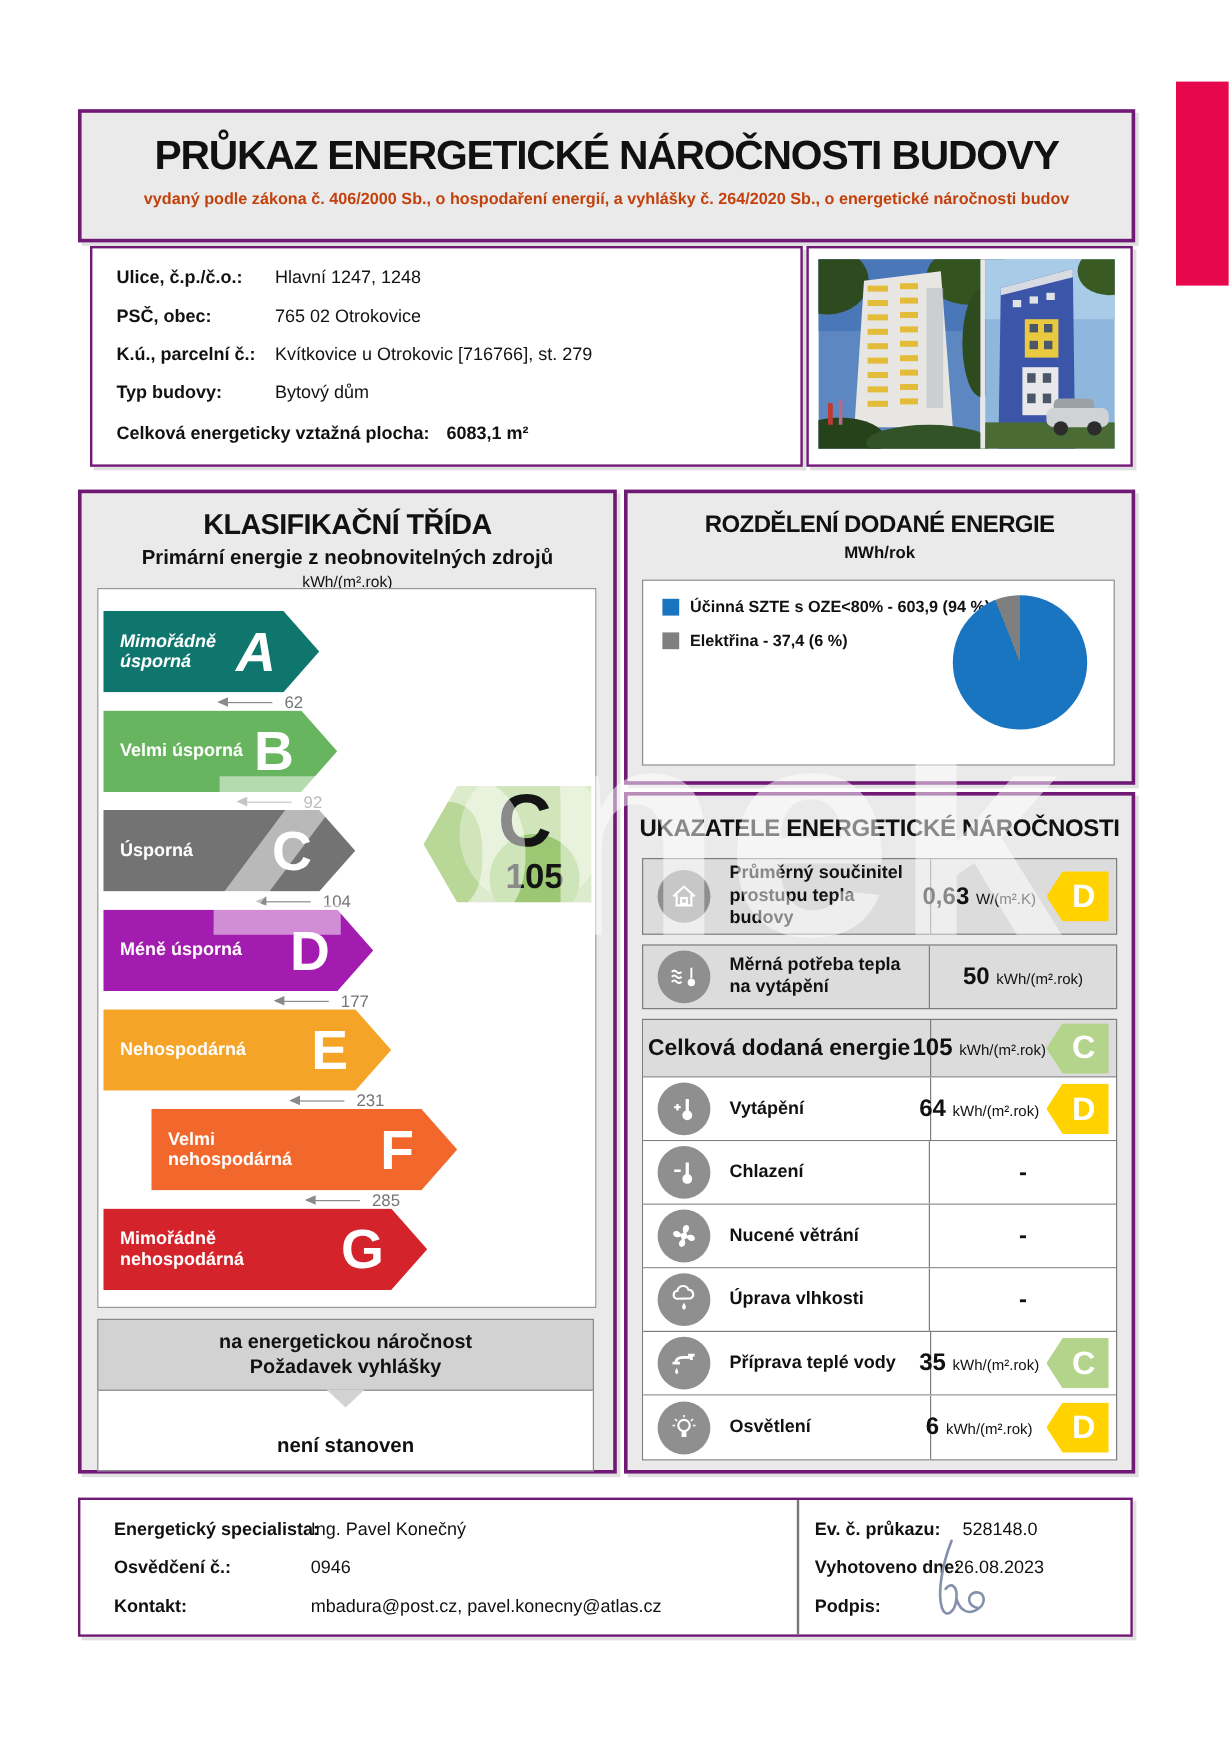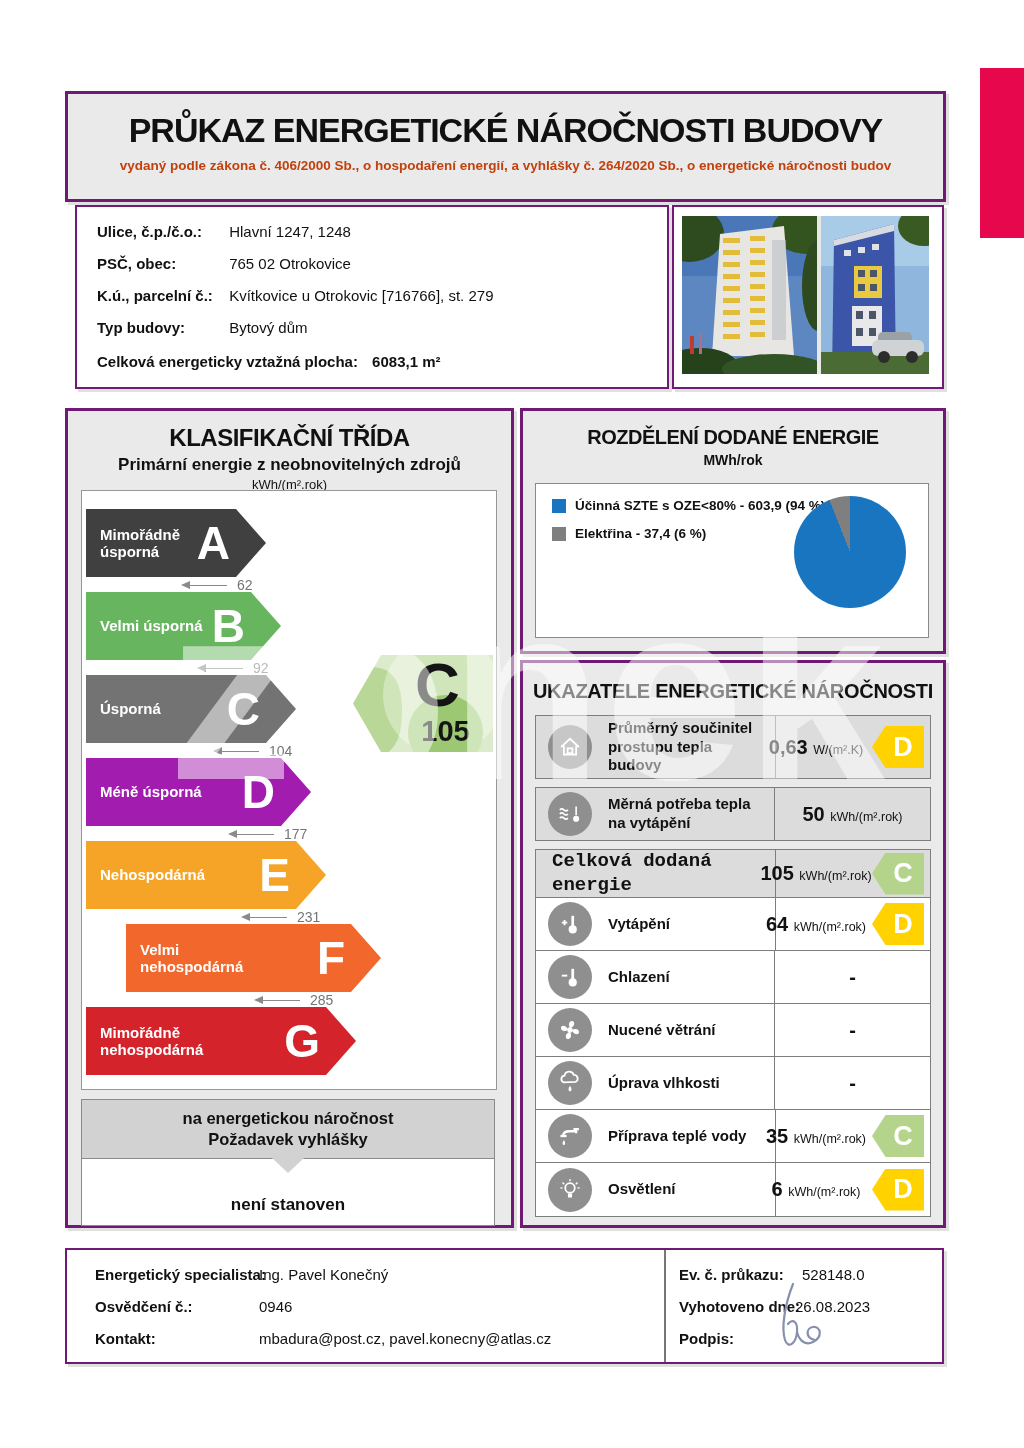--- a/index.html
+++ b/index.html
@@ -79,21 +79,21 @@
 
   
   .ind{left:520px;top:660px;width:420px;height:562px;}
   .ind-title{margin-top:17px;font-size:20px;font-weight:bold;letter-spacing:-0.3px;}
   .ind-row{position:absolute;left:12px;width:396px;background:#fff;border:1.5px solid #7d7d7d;
            display:flex;align-items:center;box-sizing:border-box;}
   .ind-row.shaded{background:#dcdcdc;}
   .ind-icon{width:44px;height:44px;border-radius:50%;background:#8f8f8f;flex:none;
             margin-left:12px;display:flex;align-items:center;justify-content:center;}
   .ind-label{flex:1;padding-left:16px;font-size:15px;font-weight:bold;line-height:1.25;padding-right:6px;}
-  .ind-label.big{font-size:19px;padding-left:16px;font-family:Liberation Mono, monospace;}
+  .ind-label.big{font-size:19px;padding-left:4px;}
   .ind-valcol{width:155px;flex:none;align-self:stretch;border-left:1.5px solid #7d7d7d;
               position:relative;display:flex;align-items:center;justify-content:center;}
   .ind-valcol.has-badge{padding-right:74px;box-sizing:border-box;}
   .ind-value{font-size:20px;font-weight:bold;white-space:nowrap;}
   .ind-unit{font-size:12.5px;font-weight:normal;}
   .badge{position:absolute;right:6px;top:50%;transform:translateY(-50%);width:52px;height:42px;
          clip-path:polygon(0 50%,26% 0,100% 0,100% 100%,26% 100%);
          display:flex;align-items:center;justify-content:center;padding-left:10px;box-sizing:border-box;
          color:#fff;font-size:27px;font-weight:bold;}
   .ind-table{position:absolute;left:12px;top:186px;width:396px;border:1.5px solid #7d7d7d;box-sizing:border-box;}
@@ -211,21 +211,21 @@
     <ellipse cx="242" cy="10" rx="26" ry="20" fill="#3a5a24"></ellipse>
   </svg>
 </div>
 
 <div class="box cls">
   <div class="cls-title ctr">KLASIFIKAČNÍ TŘÍDA</div>
   <div class="cls-sub ctr">Primární energie z neobnovitelných zdrojů</div>
   <div class="cls-unit ctr">kWh/(m².rok)</div>
 
   <div class="wbox cls-box">
-    <div class="band" style="top: 18px; background-color: #404040; width: 180px;">
+    <div class="band" style="top: 18px; background-color: #0f766e; width: 180px; font-style: italic;">
       <span class="band-label">Mimořádně úsporná</span>
       <span class="band-letter">A</span>
     </div>
     <div class="threshold" style="left:101px;top:86px">
       <span class="th-line"></span>
       <span class="th-num">62</span>
     </div>
     <div class="band" style="top: 101px; background-color: rgb(104, 181, 95); width: 195px;">
       <span class="band-label">Velmi úsporná</span>
       <span class="band-letter">B</span>

